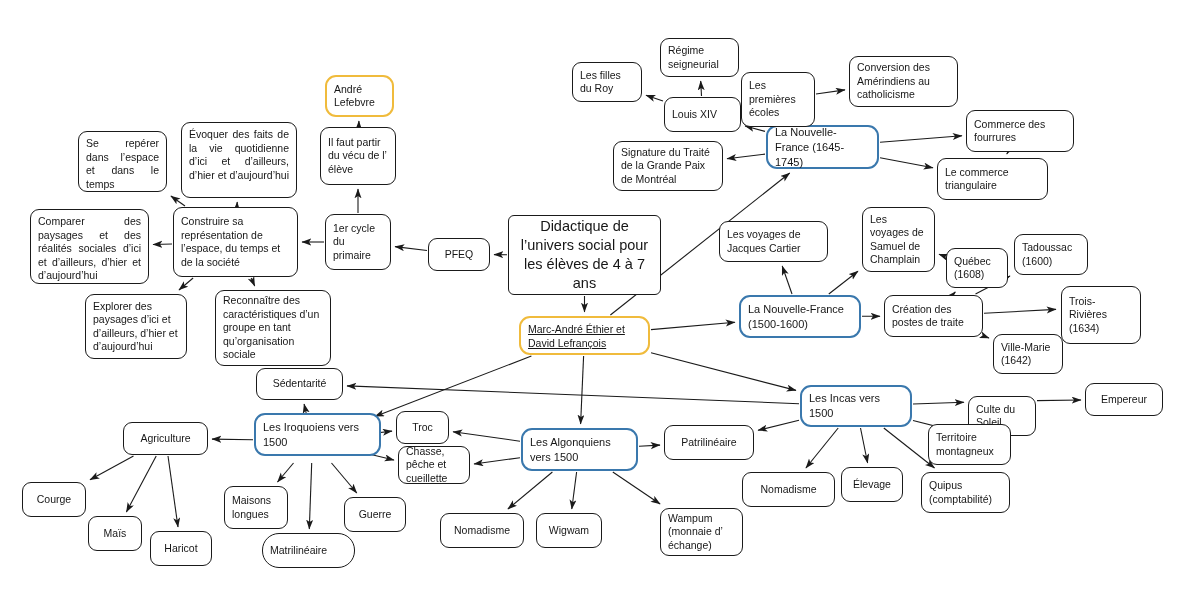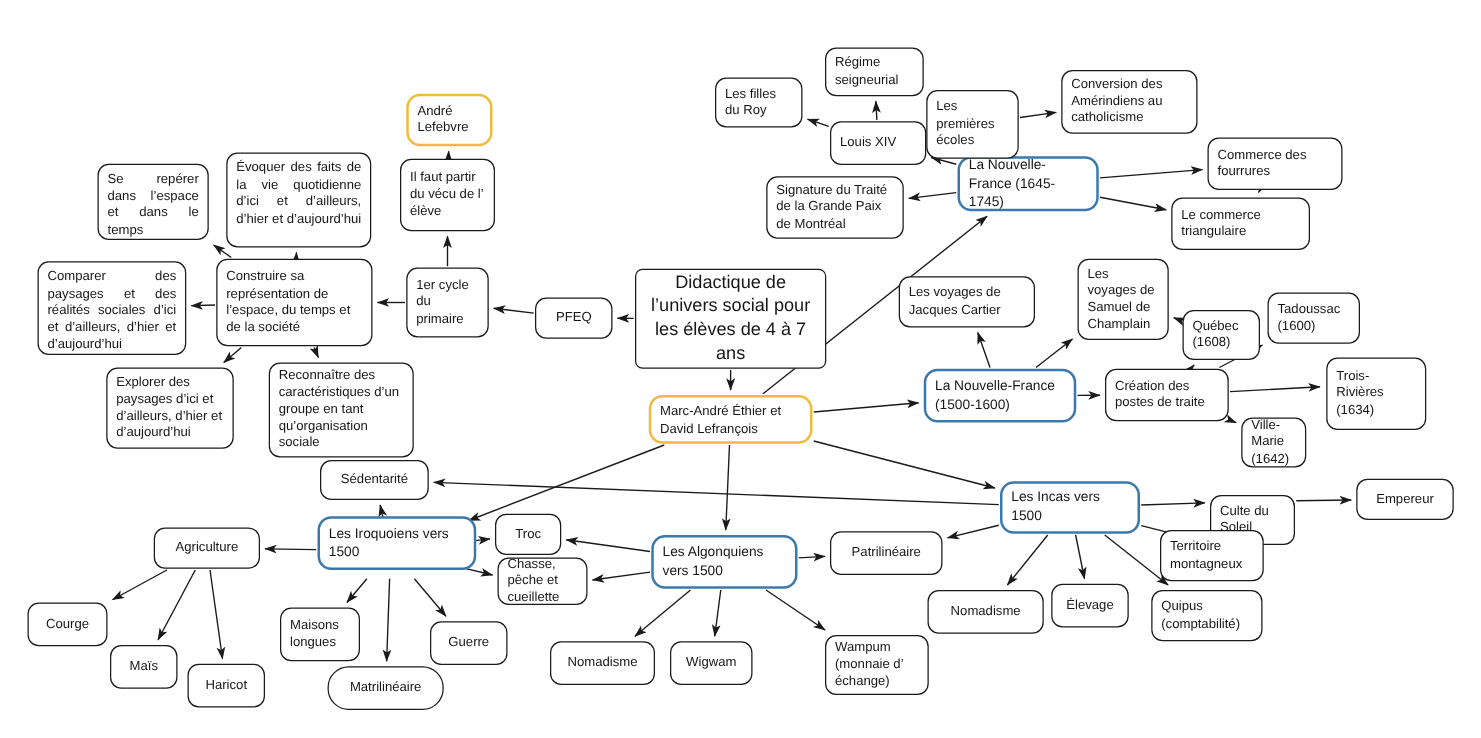--- a/index.html
+++ b/index.html
@@ -54,20 +54,21 @@
     font-size: 11px;
     line-height: 15px;
   }
   .node.orange {
     border: 2.5px solid #f0bb3c;
     border-radius: 11px;
   }
   .node.orange.person {
     font-size: 10.5px;
     line-height: 14px;
+    text-decoration: underline;
   }
   .node span.lbl {
     display: block;
     width: 100%;
   }
 </style>
 </head>
 <body>
 
 <div id="canvas">
@@ -215,21 +216,21 @@
       </div>
       <div class="node plain" style="left: 946px; top: 248px; width: 62px; height: 40px;">
         <span class="lbl">Québec (1608)</span>
       </div>
       <div class="node plain" style="left: 1014px; top: 234px; width: 74px; height: 41px;">
         <span class="lbl">Tadoussac (1600)</span>
       </div>
       <div class="node plain" style="left: 1061px; top: 286px; width: 80px; height: 58px;">
         <span class="lbl">Trois-Rivières (1634)</span>
       </div>
-      <div class="node plain" style="left: 993px; top: 334px; width: 52px; height: 40px;">
+      <div class="node plain" style="left: 993px; top: 334px; width: 70px; height: 40px;">
         <span class="lbl">Ville-Marie (1642)</span>
       </div>
       <div class="node blue" style="left: 800px; top: 385px; width: 112px; height: 42px;">
         <span class="lbl">Les Incas vers 1500</span>
       </div>
       <div class="node plain" style="left: 968px; top: 381px; width: 68px; height: 40px; margin-top: 15px;">
         <span class="lbl">Culte du Soleil</span>
       </div>
       <div class="node plain center" style="left: 1085px; top: 383px; width: 78px; height: 33px; justify-content: center; text-align: center;">
         <span class="lbl">Empereur</span>
@@ -281,20 +282,20 @@
       </div>
       <div class="node plain center" style="left: 88px; top: 516px; width: 54px; height: 35px; justify-content: center; text-align: center;">
         <span class="lbl">Maïs</span>
       </div>
       <div class="node plain center" style="left: 150px; top: 531px; width: 62px; height: 35px; justify-content: center; text-align: center;">
         <span class="lbl">Haricot</span>
       </div>
       <div class="node plain" style="left: 224px; top: 486px; width: 64px; height: 43px;">
         <span class="lbl">Maisons longues</span>
       </div>
-      <div class="node plain center" style="left: 262px; top: 533px; width: 93px; height: 35px; justify-content: center; text-align: center; border-radius: 17px;">
+      <div class="node plain center" style="left: 262px; top: 533px; width: 93px; height: 35px; justify-content: center;  border-radius: 17px;">
         <span class="lbl">Matrilinéaire</span>
       </div>
       <div class="node plain center" style="left: 344px; top: 497px; width: 62px; height: 35px; justify-content: center; text-align: center;">
         <span class="lbl">Guerre</span>
       </div>
     </div>
 </div>
 
 </body></html>

